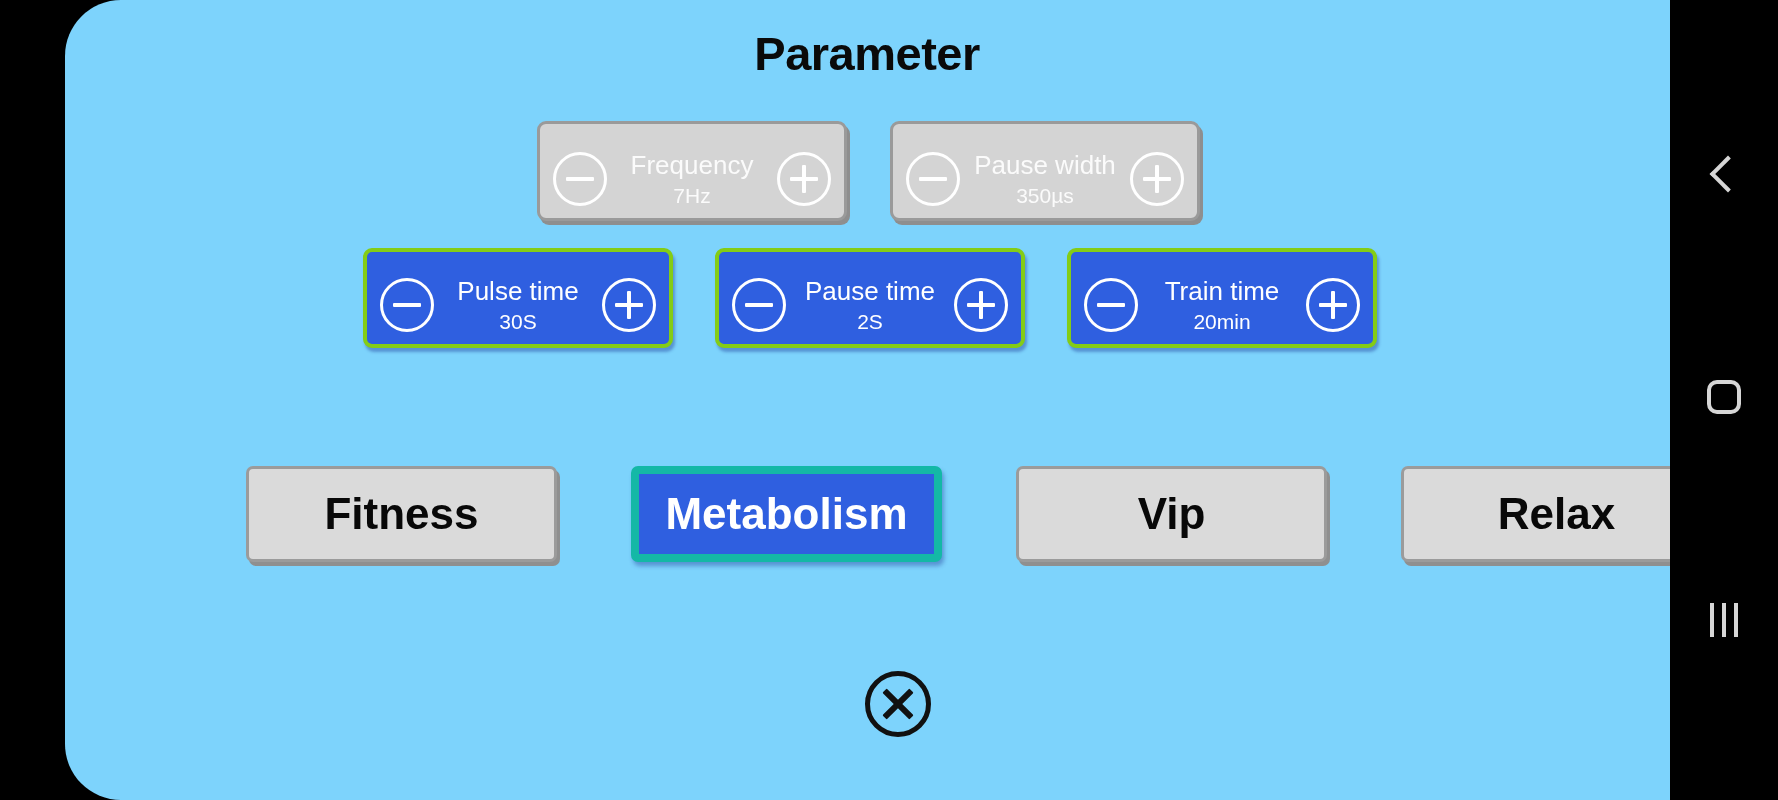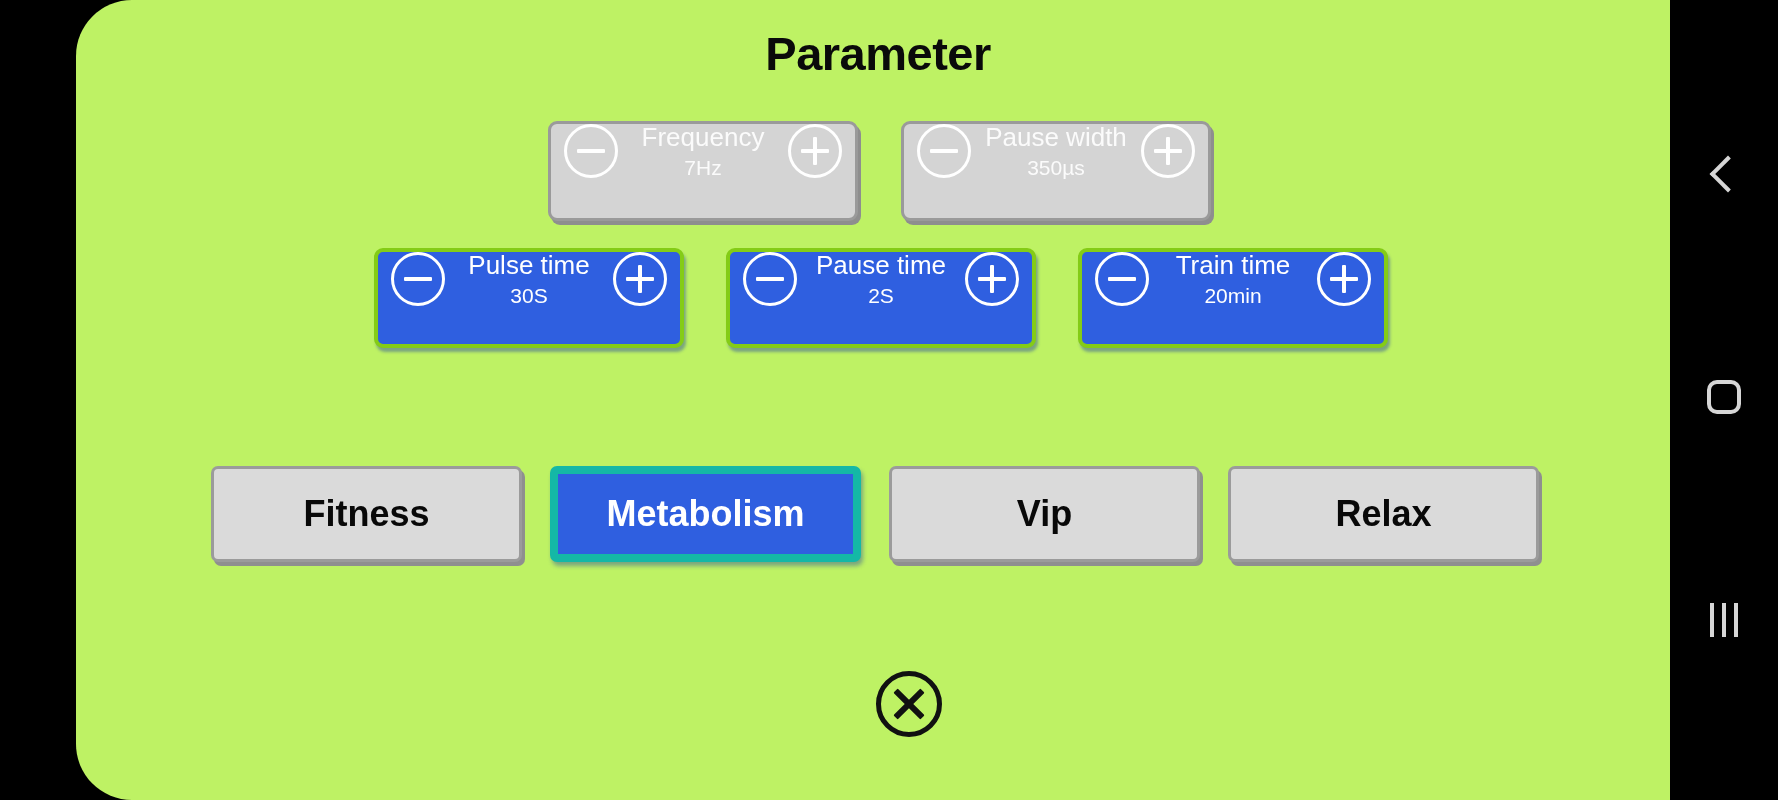--- a/index.html
+++ b/index.html
@@ -17,25 +17,25 @@
     position: relative;
     width: 1778px;
     height: 800px;
     background: #000000;
   }
 
   
 
   .app-surface {
     position: absolute;
-    left: 76px;
+    left: 65px;
     top: 0px;
     width: 1605px;
     height: 800px;
-    background: #bef264;
+    background: #7dd3fc;
     border-top-left-radius: 56px;
     border-bottom-left-radius: 56px;
     overflow: hidden;
   }
 
   
   .page-title {
     position: absolute;
     left: 0;
     top: 26px;
@@ -51,24 +51,24 @@
   .stepper-row {
     position: absolute;
     display: flex;
   }
   .row-top  { left: 472px; top: 121px; gap: 43px; }
   .row-main { left: 298px; top: 248px; gap: 42px; }
 
   .stepper {
     position: relative;
     display: flex;
-    align-items: flex-start;
+    align-items: flex-end;
     justify-content: space-between;
     border-radius: 9px;
-    padding: 0 13px;
+    padding: 12px 13px;
   }
 
   
   .stepper.disabled {
     width: 310px;
     height: 100px;
     background: #d4d4d4;
     border: 3px solid #9a9a9a;
     box-shadow: 3px 4px 0 0 #8e8e8e;
   }
@@ -149,22 +149,23 @@
     display: flex;
     gap: 28px;
   }
   .mode-btn {
     width: 311px;
     height: 96px;
     display: flex;
     align-items: center;
     justify-content: center;
     border-radius: 7px;
-    font-size: 36px;
+    font-size: 44px;
     font-weight: bold;
+    margin-left: 46px;
   }
   .mode-btn.inactive {
     background: #dadada;
     border: 3px solid #9b9b9b;
     color: #080808;
     box-shadow: 3px 4px 0 0 #8f8f8f;
   }
   .mode-btn.selected {
     background: #2f5fe0;
     border: 8px solid #14b8a6;

